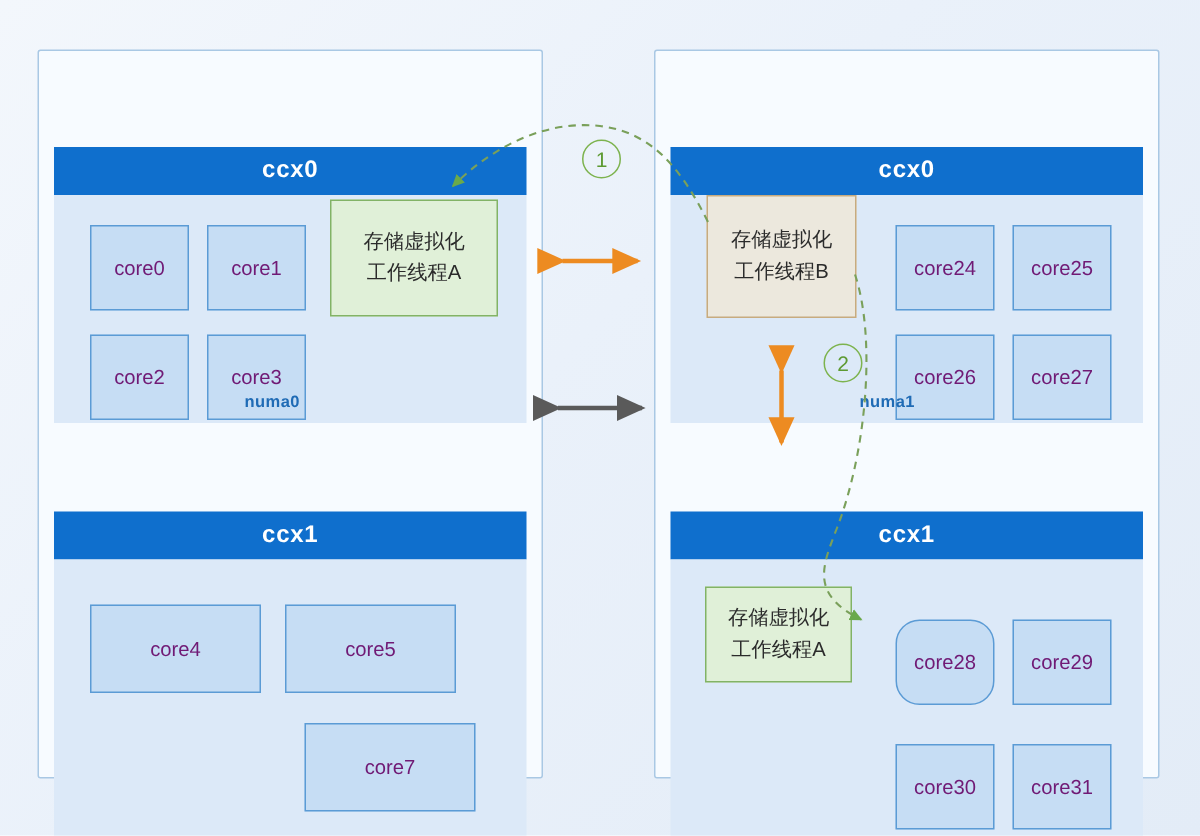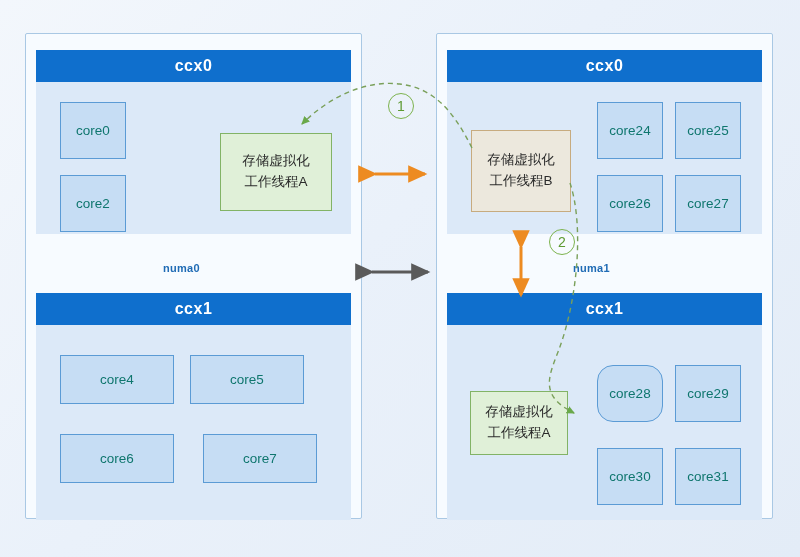--- a/index.html
+++ b/index.html
@@ -26,21 +26,21 @@
   .numa-label {
     position:absolute;
     font-size:11px; font-weight:bold; color:#1f6bb5;
     letter-spacing:.3px;
     white-space:nowrap;
   }
   #numa0-label { left:163px; top:262px; }
   #numa1-label { left:573px; top:262px; }
 
   
-  .ccx { position:absolute; }
+  .ccx { position:absolute;margin-top:48px; }
   .ccx-header {
     background:#0f6fcd;
     color:#ffffff;
     font-size:16px; font-weight:bold;
     letter-spacing:.5px;
     display:flex; align-items:center; justify-content:center;
     height:32px;
   }
   .ccx-body {
     background:#dce9f8;
@@ -51,28 +51,28 @@
   #ccx0-right { left:447px; top:50px;  width:315px; }
   #ccx1-right { left:447px; top:293px; width:315px; }
   #ccx0-left  .ccx-body, #ccx0-right .ccx-body { height:152px; }
   #ccx1-left  .ccx-body, #ccx1-right .ccx-body { height:195px; }
 
   
   .core {
     position:absolute;
     background:#c6ddf4;
     border:1px solid #5b9bd5;
-    color:#0f766e;
+    color:#701a75;
     font-size:13.5px;
     display:flex; align-items:center; justify-content:center;
   }
   
   .core.sq { width:66px; height:57px; }
   
-  .core.wide { width:114px; height:49px;text-align:right; }
+  .core.wide { width:114px; height:59px;text-align:right; }
 
   
   #core0 { left:24px;  top:20px; }
   #core1 { left:102px; top:20px; }
   #core2 { left:24px;  top:93px; }
   #core3 { left:102px; top:93px; }
   
   #core4 { left:24px;  top:30px; }
   #core5 { left:154px; top:30px; }
   #core6 { left:24px;  top:109px; }
@@ -124,44 +124,47 @@
 <div id="stage">
 
   <div class="numa-panel" id="numa0-panel"></div>
 
   <div class="ccx" id="ccx0-left">
     <div class="ccx-header">ccx0</div>
     <div class="ccx-body">
       <div class="core sq" id="core0">
           <span>core0</span>
         </div>
+      <div class="core sq" id="core1">
+          <span>core1</span>
+        </div>
       <div class="core sq" id="core2">
           <span>core2</span>
+        </div>
+      <div class="core sq" id="core3">
+          <span>core3</span>
         </div>
     </div>
   </div>
 
   <div class="thread green" id="thread-a-left">
     <span class="ln">存储虚拟化</span>
     <span class="ln">工作线程A</span>
   </div>
 
   <div class="numa-label" id="numa0-label">numa0</div>
 
   <div class="ccx" id="ccx1-left">
     <div class="ccx-header">ccx1</div>
     <div class="ccx-body">
       <div class="core wide" id="core4">
           <span>core4</span>
         </div>
       <div class="core wide" id="core5">
           <span>core5</span>
-        </div>
-      <div class="core wide" id="core6">
-          <span>core6</span>
         </div>
       <div class="core wide" id="core7">
           <span>core7</span>
         </div>
     </div>
   </div>
 
   <div class="numa-panel" id="numa1-panel"></div>
 
   <div class="ccx" id="ccx0-right">

